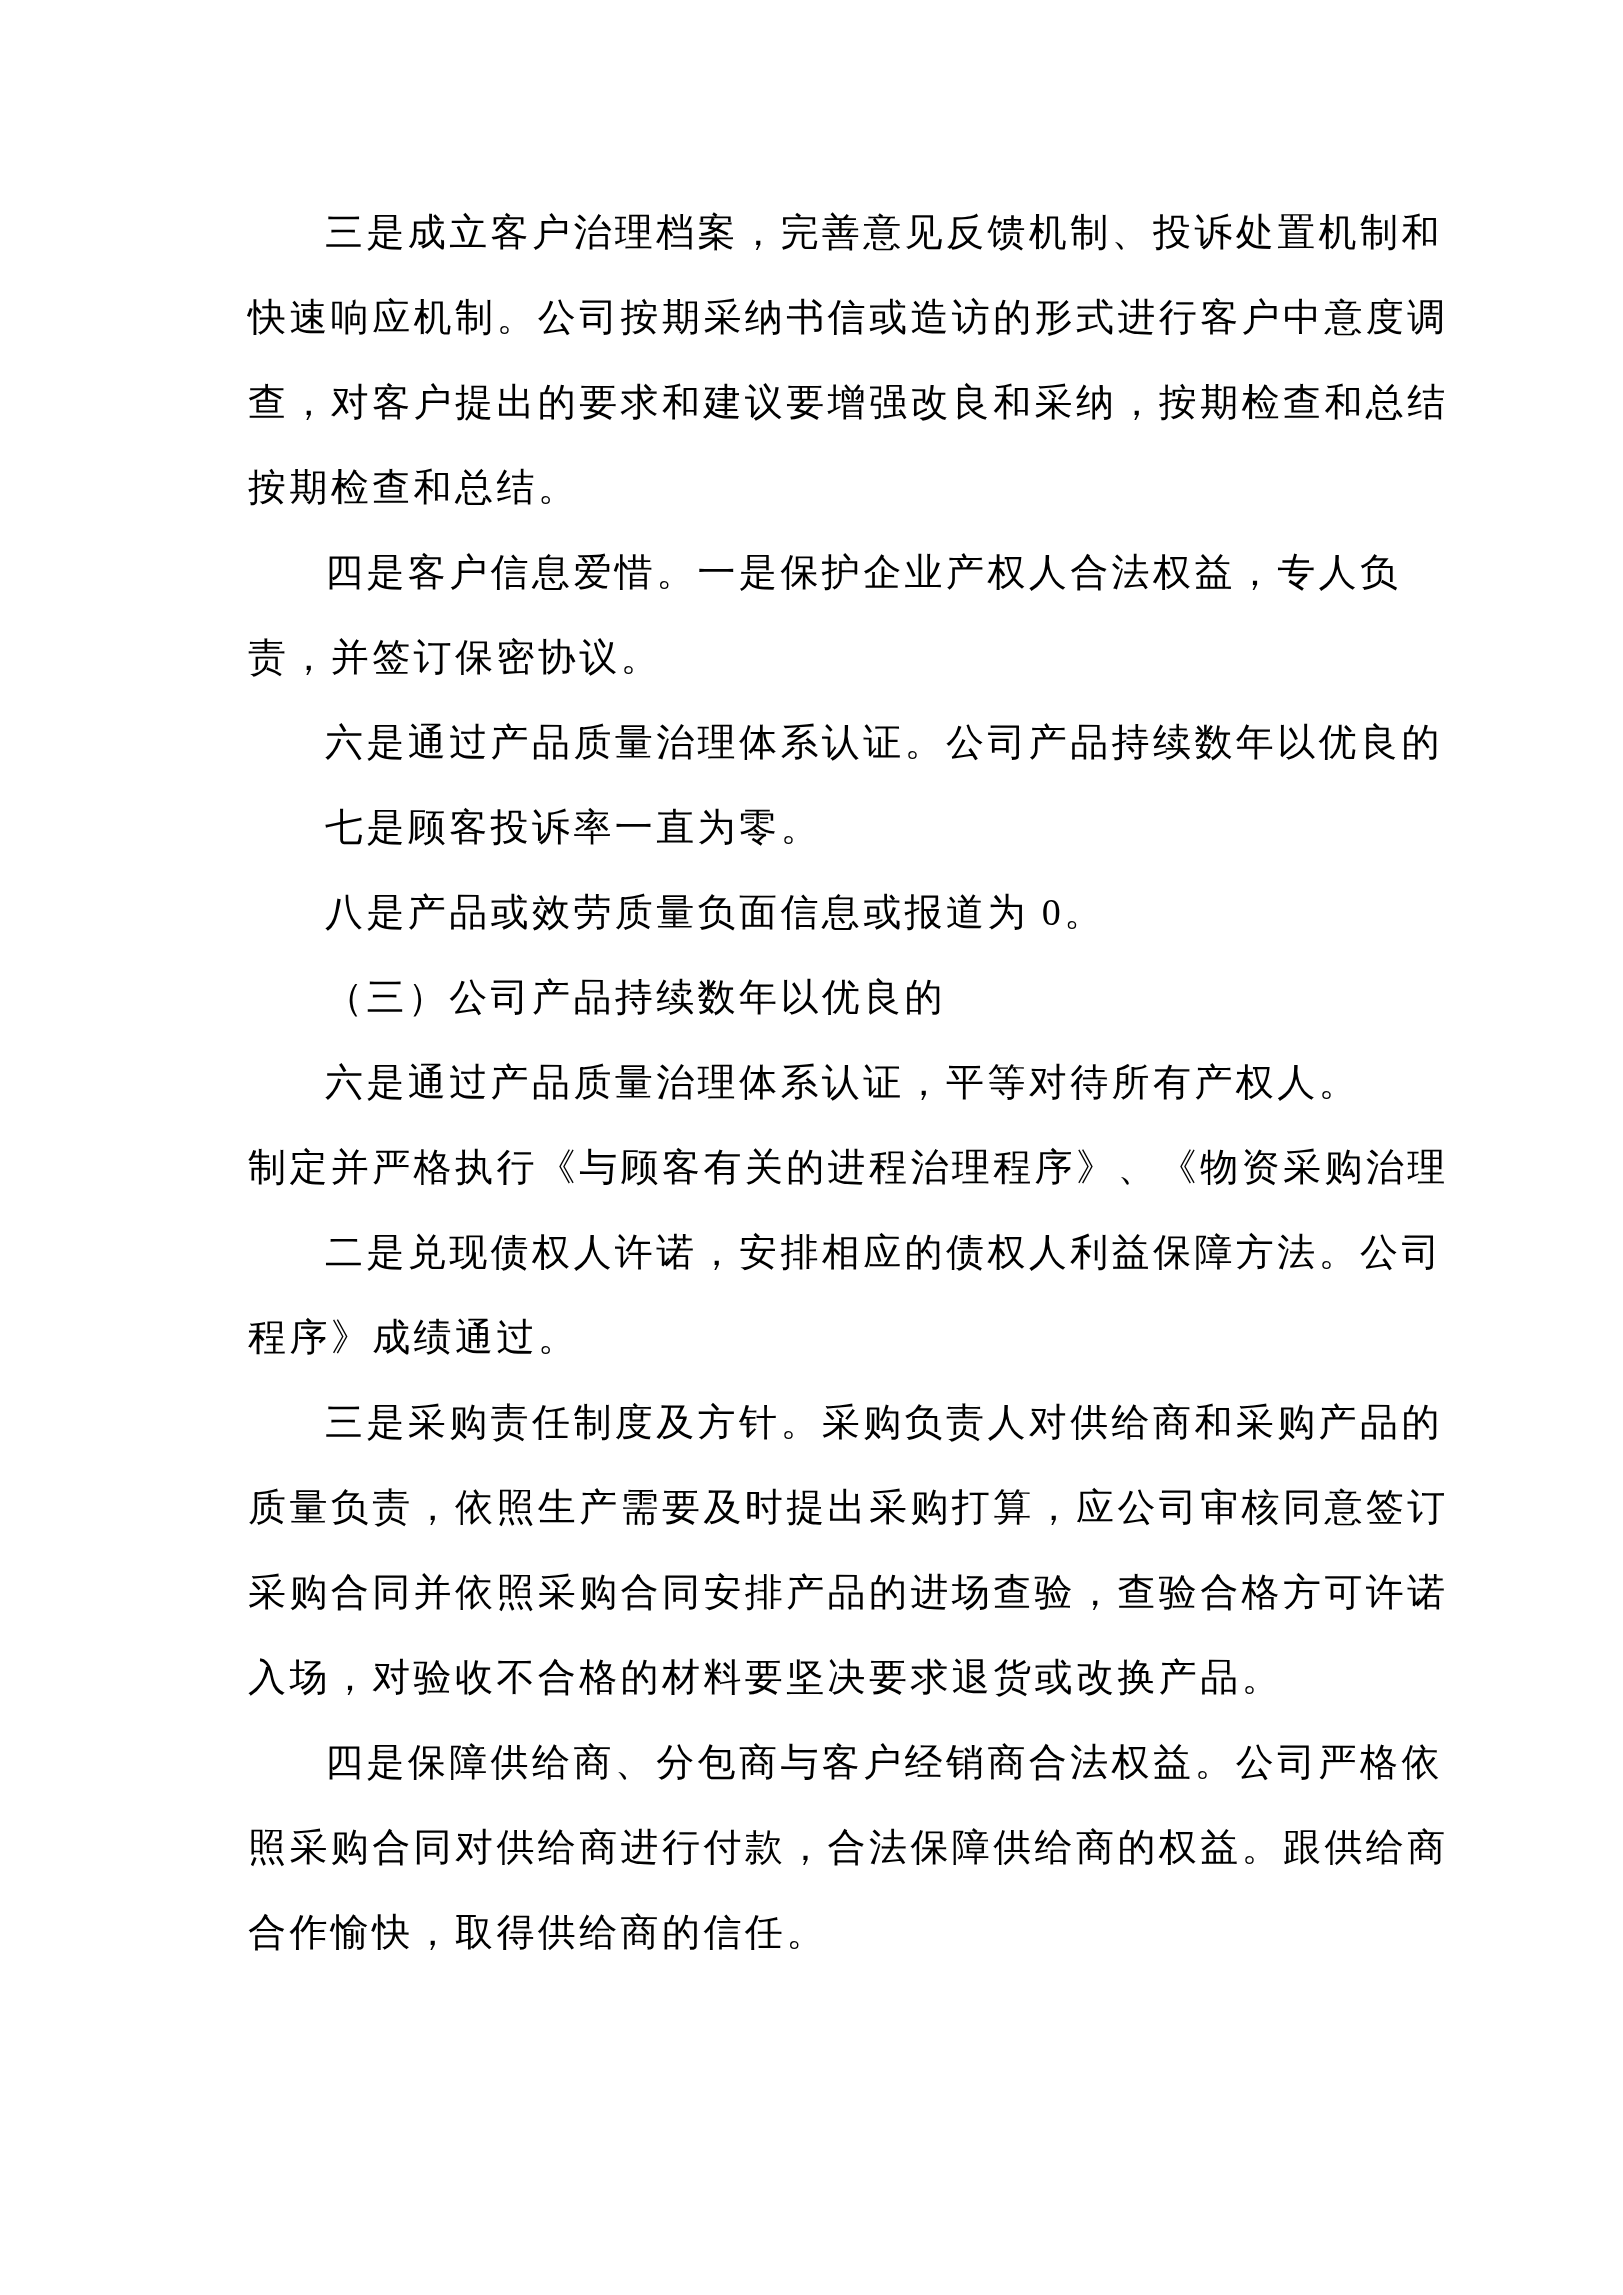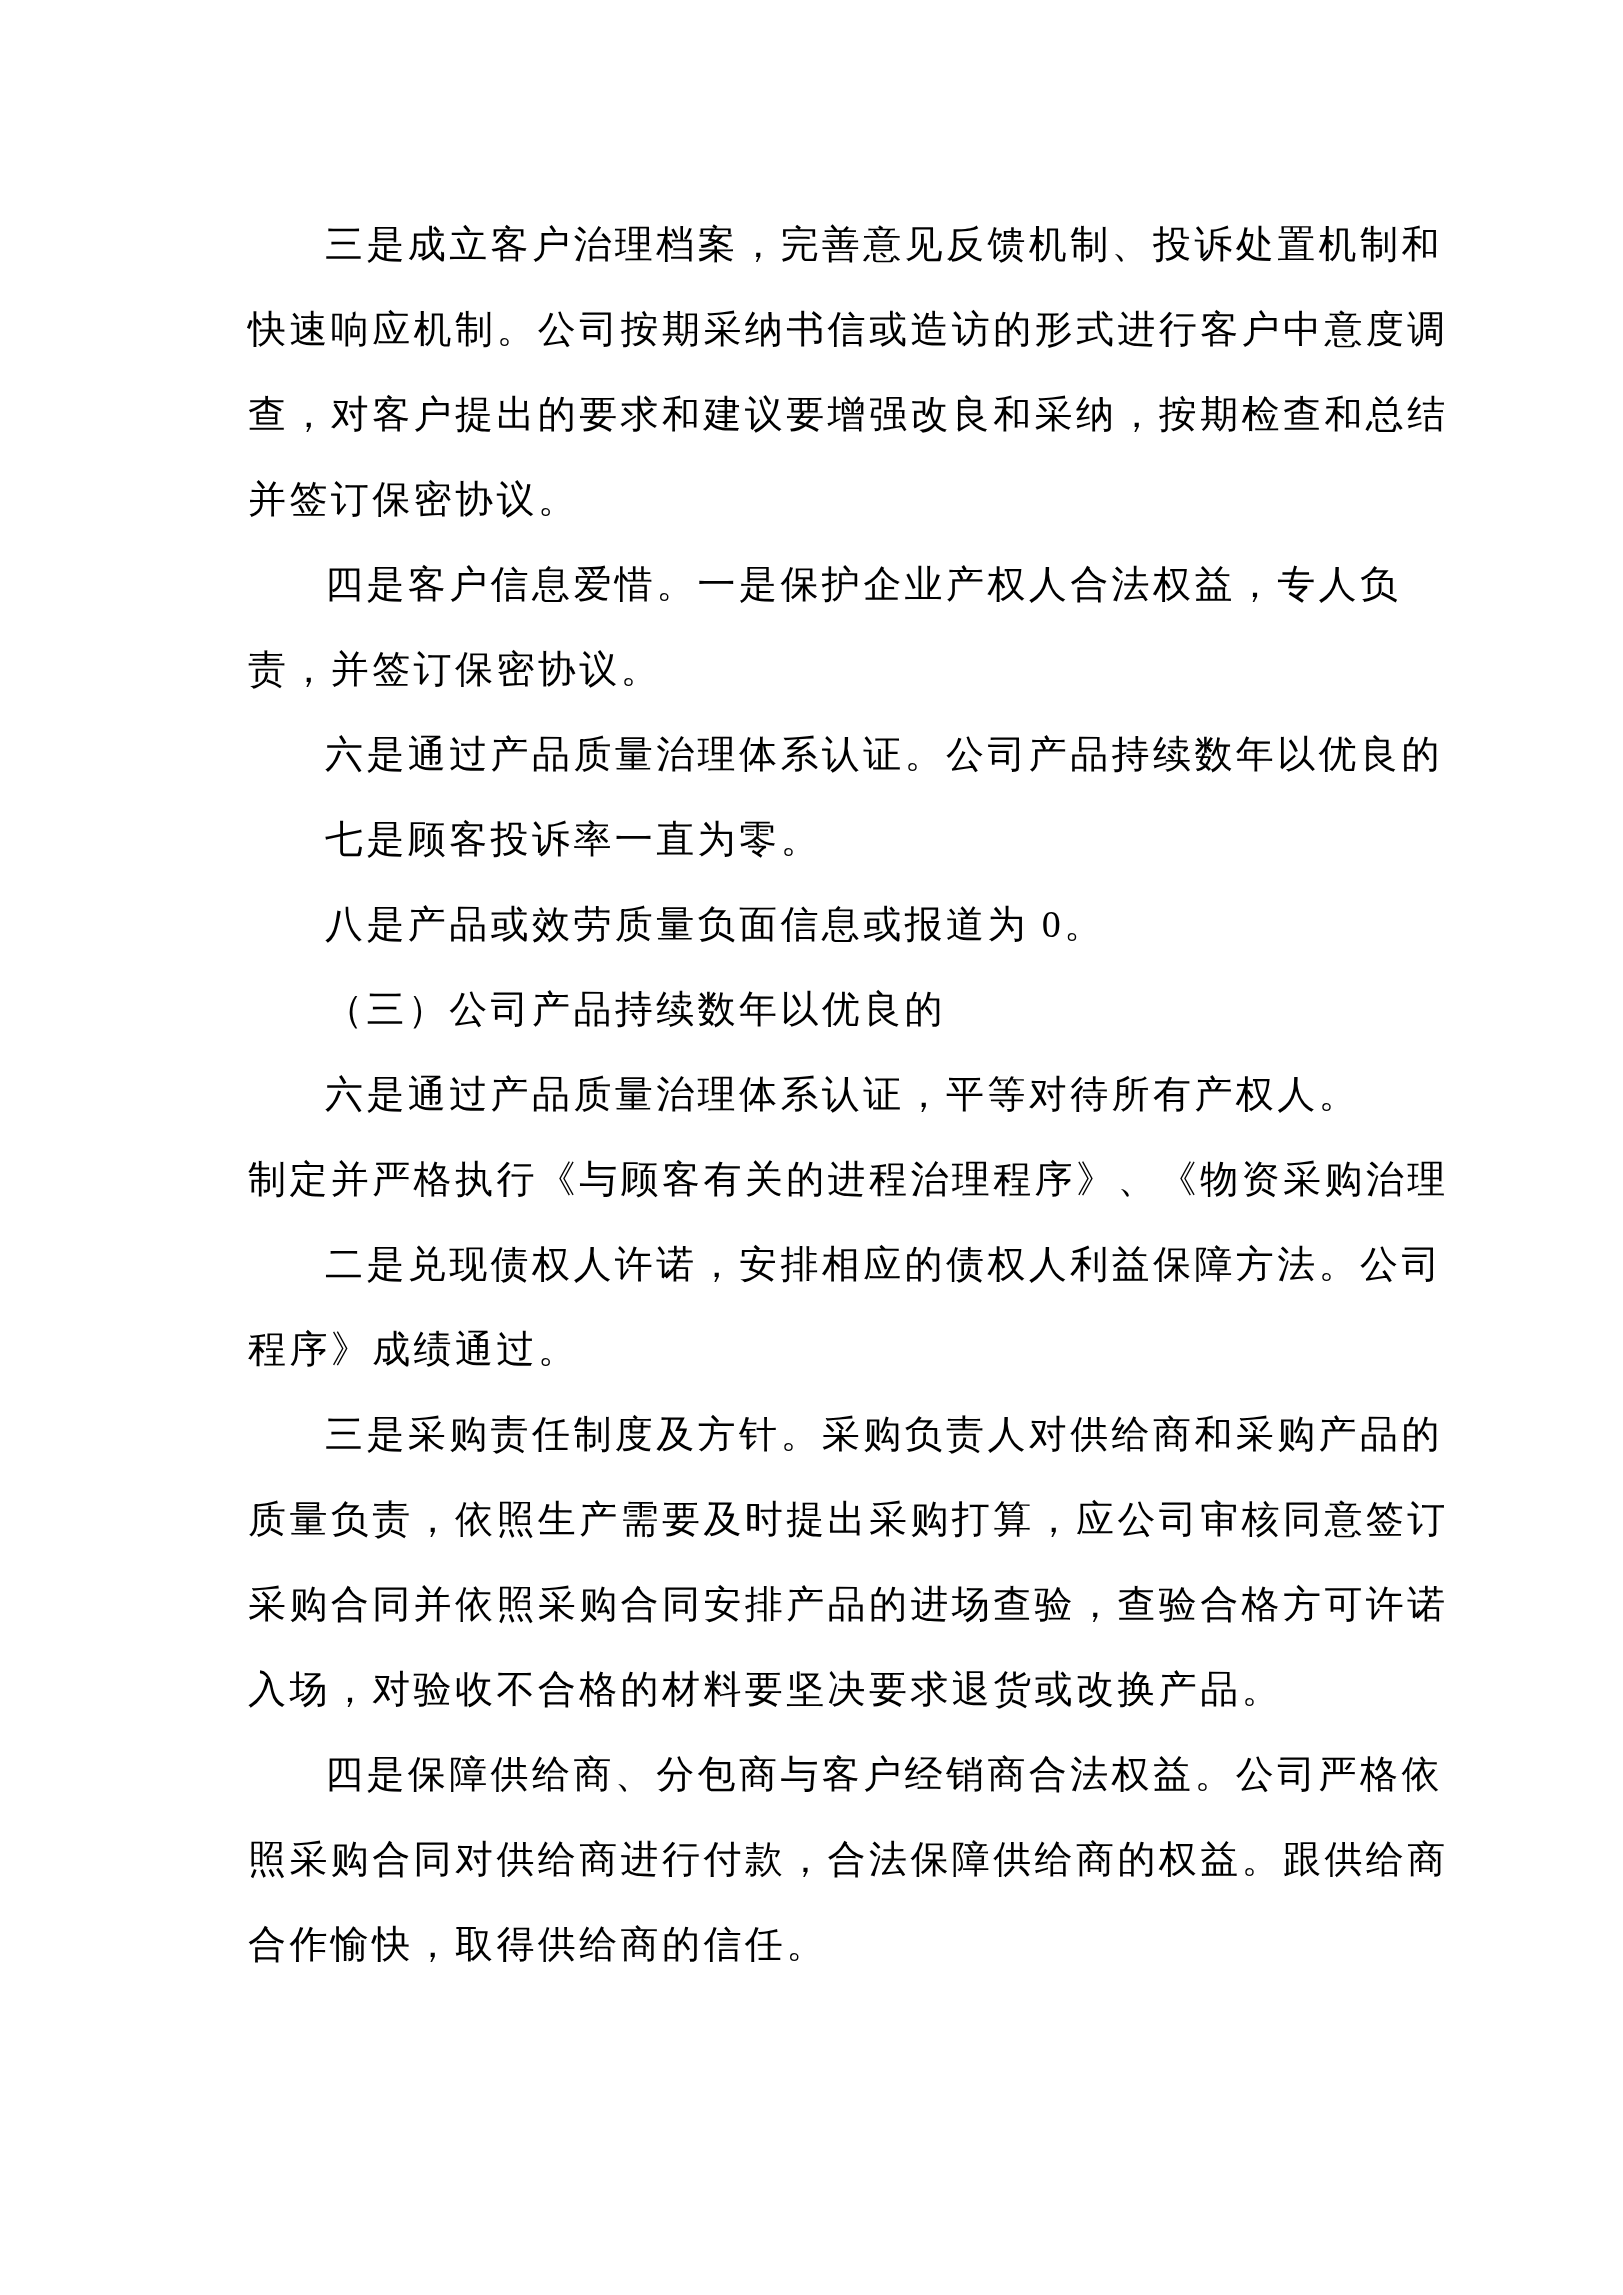--- a/index.html
+++ b/index.html
@@ -12,21 +12,21 @@
     width: 1623px;
     height: 2295px;
     background: #ffffff;
     overflow: hidden;
     font-family: "Liberation Serif", "DejaVu Serif", serif;
     color: #000000;
   }
   .doc-body {
     position: absolute;
     left: 248px;
-    top: 202px;
+    top: 190px;
     width: 1129px;
   }
   .line {
     height: 85px;
     line-height: 85px;
     font-size: 38px;
     white-space: nowrap;
     letter-spacing: 3.4px;
     color: #000000;
   }
@@ -35,21 +35,21 @@
   }
 </style>
 </head>
 <body>
 
 <div class="page">
   <div class="doc-body">
     <div class="line indent">三是成立客户治理档案，完善意见反馈机制、投诉处置机制和</div>
     <div class="line">快速响应机制。公司按期采纳书信或造访的形式进行客户中意度调</div>
     <div class="line">查，对客户提出的要求和建议要增强改良和采纳，按期检查和总结</div>
-    <div class="line">并签订保密协议。</div>
+    <div class="line">按期检查和总结。</div>
     <div class="line indent">四是客户信息爱惜。一是保护企业产权人合法权益，专人负</div>
     <div class="line">责，并签订保密协议。</div>
     <div class="line indent">六是通过产品质量治理体系认证。公司产品持续数年以优良的</div>
     <div class="line indent">七是顾客投诉率一直为零。</div>
     <div class="line indent">八是产品或效劳质量负面信息或报道为 0。</div>
     <div class="line indent">（三）公司产品持续数年以优良的</div>
     <div class="line indent">六是通过产品质量治理体系认证，平等对待所有产权人。</div>
     <div class="line">制定并严格执行《与顾客有关的进程治理程序》、《物资采购治理</div>
     <div class="line indent">二是兑现债权人许诺，安排相应的债权人利益保障方法。公司</div>
     <div class="line">程序》成绩通过。</div>

